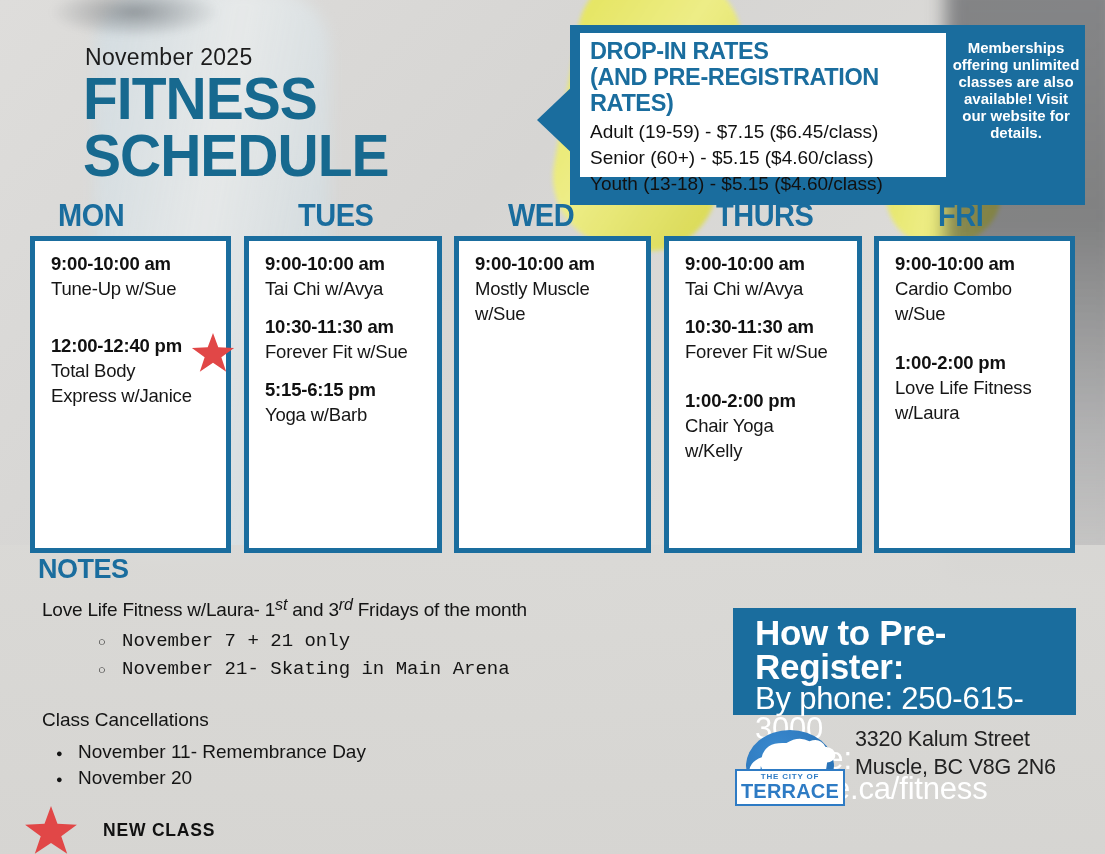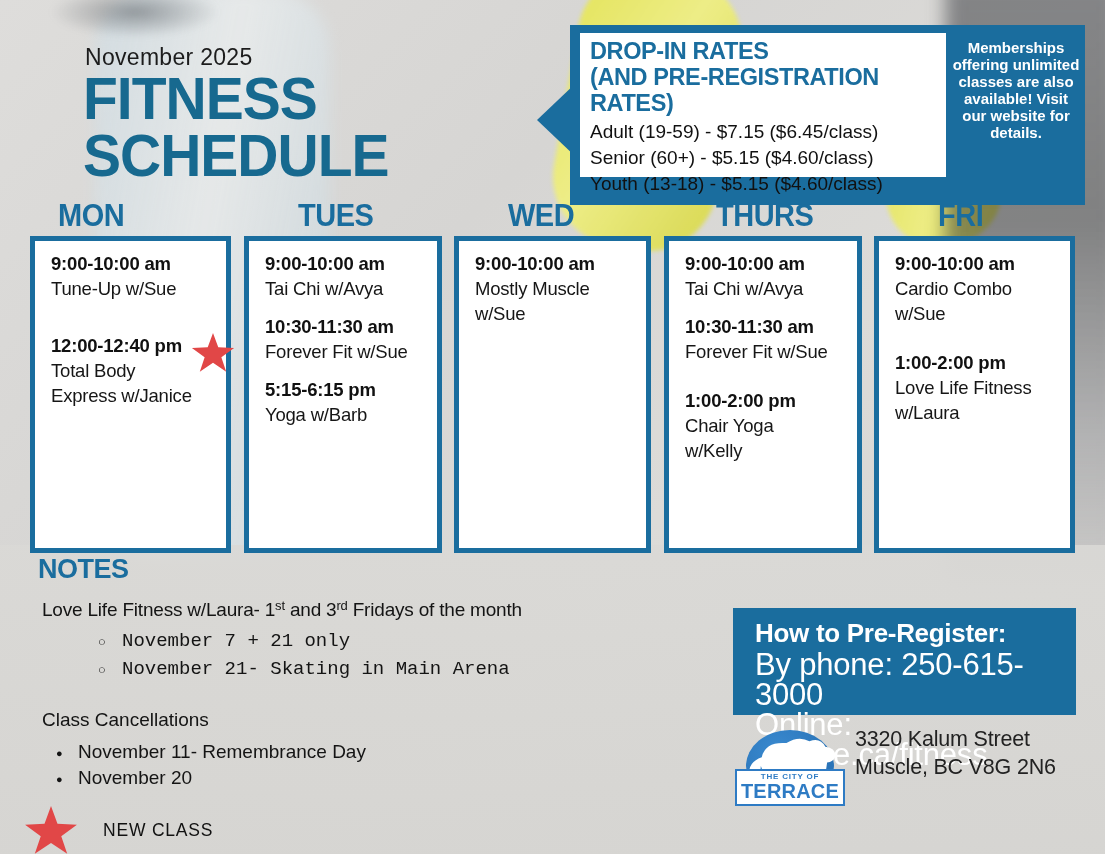--- a/index.html
+++ b/index.html
@@ -112,35 +112,35 @@
   .star {
     display: inline-block; background: #e14747;
     clip-path: polygon(50% 0%, 62% 34%, 98% 36%, 69% 58%, 80% 92%, 50% 71%, 20% 92%, 31% 58%, 2% 36%, 38% 34%);
   }
   .mon-star { position: absolute; left: 156px; top: 92px; width: 44px; height: 42px; }
 
   
   .notes { left: 38px; top: 554px; width: 660px; }
   .notes-heading { color: #1a6d9e; font-weight: 800; font-size: 27px; letter-spacing: -0.5px; margin-bottom: 14px; }
   .notes-line { font-size: 19px; color: #141414; margin-left: 4px; margin-bottom: 7px; letter-spacing: -0.2px; }
-  .sup { font-size: 13px; position: relative; top: -6px; }
+  .sup { font-size: 16px; position: relative; top: -6px; font-style: italic; }
   .hollow-list { list-style: none; margin: 0 0 26px 60px; font-family: Liberation Mono, monospace; }
   .hollow-list li { font-size: 19px; color: #141414; line-height: 27px; position: relative; padding-left: 24px; margin-bottom: 1px; }
   .hollow-list li::before { content: "○"; position: absolute; left: 0; top: 1px; font-size: 13px; color: #141414; }
   .cancel-heading { font-size: 19px; color: #141414; margin-left: 4px; margin-bottom: 8px; }
   .disc-list { list-style: none; margin-left: 18px; }
   .disc-list li { font-size: 19px; color: #141414; line-height: 26px; position: relative; padding-left: 22px; }
   .disc-list li::before { content: "●"; position: absolute; left: 0; top: 1px; font-size: 11px; color: #141414; }
 
   
   .register-box {
     left: 733px; top: 608px; width: 343px; height: 107px;
     background: #1a6d9e; color: #ffffff; padding: 8px 0 0 22px;
   }
-  .register-heading { font-weight: 800; font-size: 26px; line-height: 34px; letter-spacing: -0.3px; }
+  .register-heading { font-weight: 800; font-size: 35px; line-height: 34px; letter-spacing: -0.3px; }
   .register-line { font-size: 31px; line-height: 30px; letter-spacing: -0.2px; }
 
   
   .logo { left: 735px; top: 726px; width: 110px; height: 84px; }
   .logo-circle {
     position: absolute; left: 11px; top: 4px; width: 88px; height: 72px;
     background: radial-gradient(circle at 35% 30%, #3a8ad0, #2a74b8 70%);
     border-radius: 50%;
   }
   .logo-bear { position: absolute; left: 2px; top: 2px; }
@@ -149,21 +149,21 @@
     background: #ffffff; border: 2px solid #2e7bc4; padding: 1px 2px 2px;
     text-align: center;
   }
   .logo-line1 { color: #2e7bc4; font-weight: 700; font-size: 8px; letter-spacing: .8px; line-height: 9px; }
   .logo-line2 { color: #2e7bc4; font-weight: 800; font-size: 20px; line-height: 21px; letter-spacing: .2px; transform: scaleY(1.05); }
 
   .address { left: 855px; top: 726px; font-size: 21.5px; color: #222; line-height: 27.5px; letter-spacing: -0.2px; }
 
   
   .legend-star { left: 24px; top: 806px; width: 54px; height: 52px; position: absolute; }
-  .legend-label { left: 103px; top: 820px; font-weight: 400; font-size: 17.5px; color: #111; letter-spacing: .8px; }
+  .legend-label { left: 103px; top: 820px; font-weight: 700; font-size: 17.5px; color: #111; letter-spacing: .8px; }
 </style>
 </head>
 <body>
 
 <div class="poster">
 
   <div class="bg bg-bottle"></div>
   <div class="bg bg-weights-top"></div>
   <div class="bg bg-dumbbell-big"></div>
   <div class="bg bg-dumbbell-small"></div>

